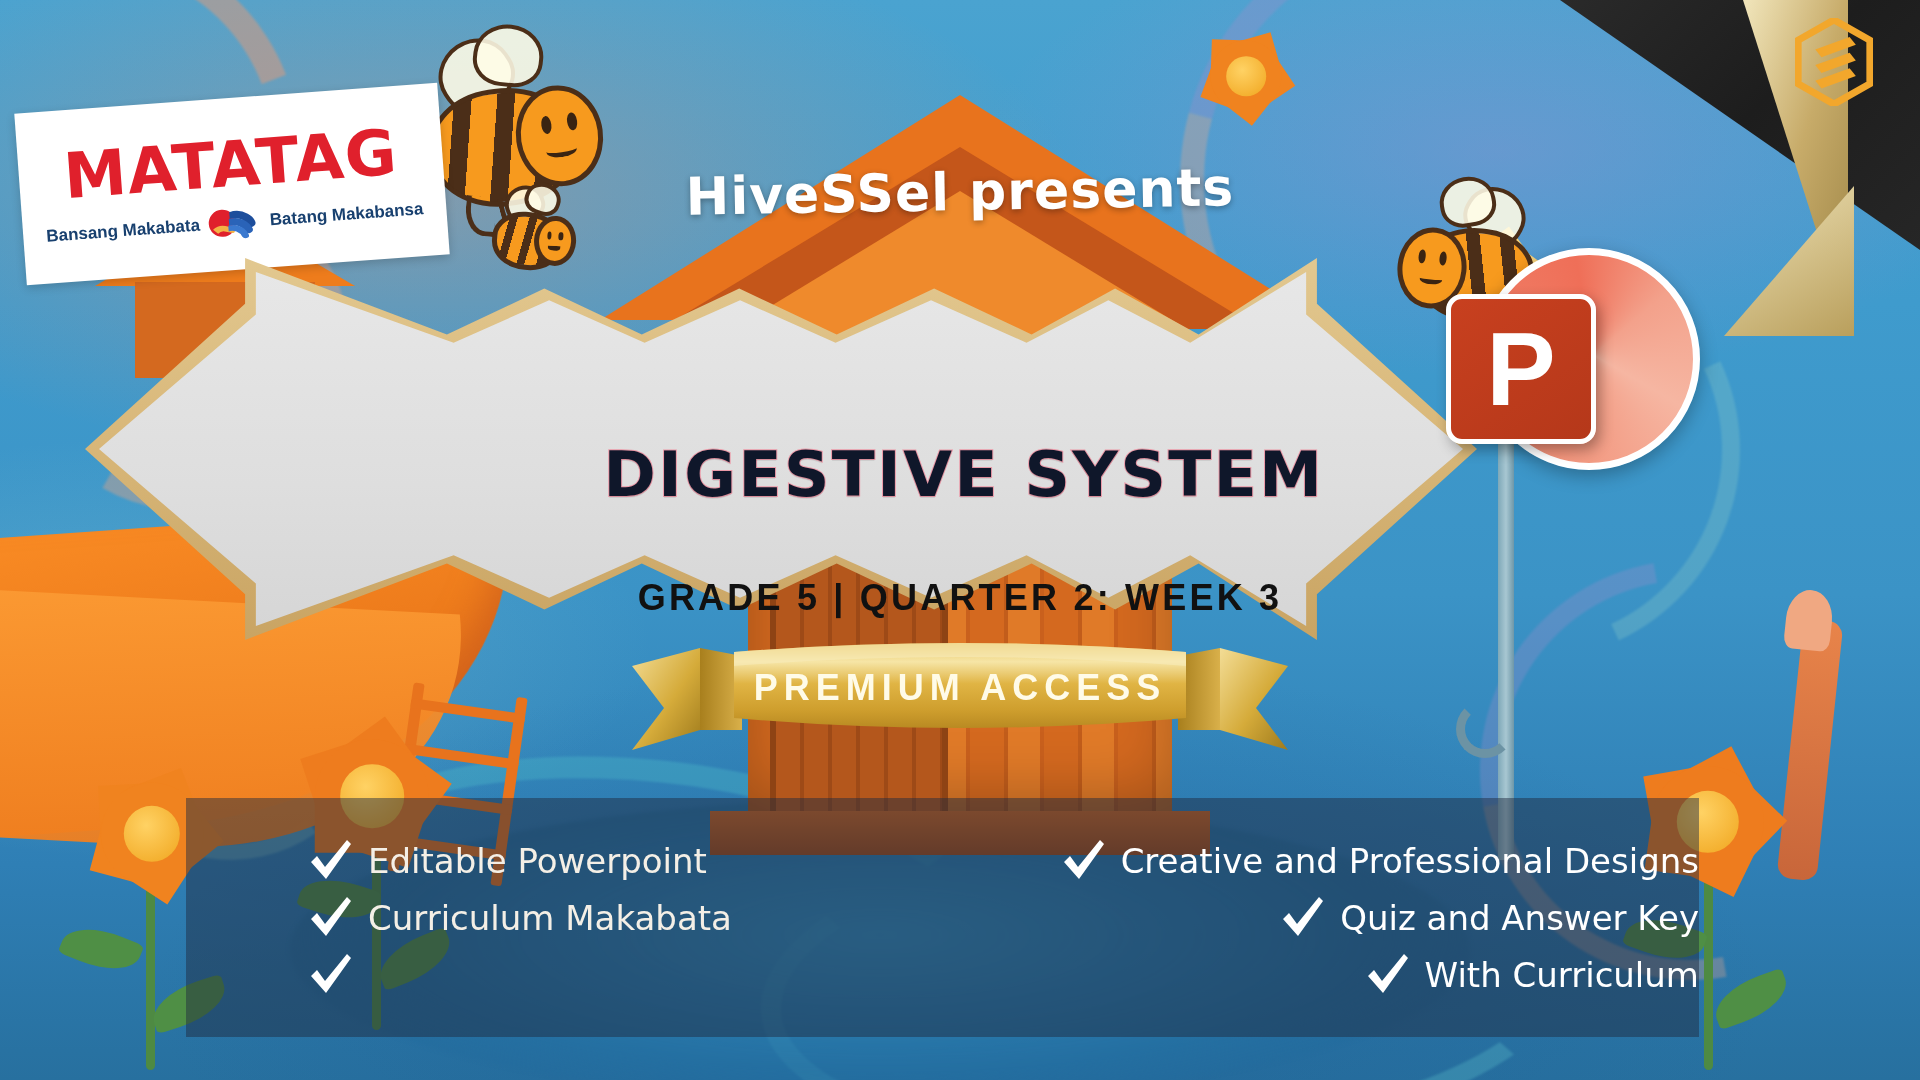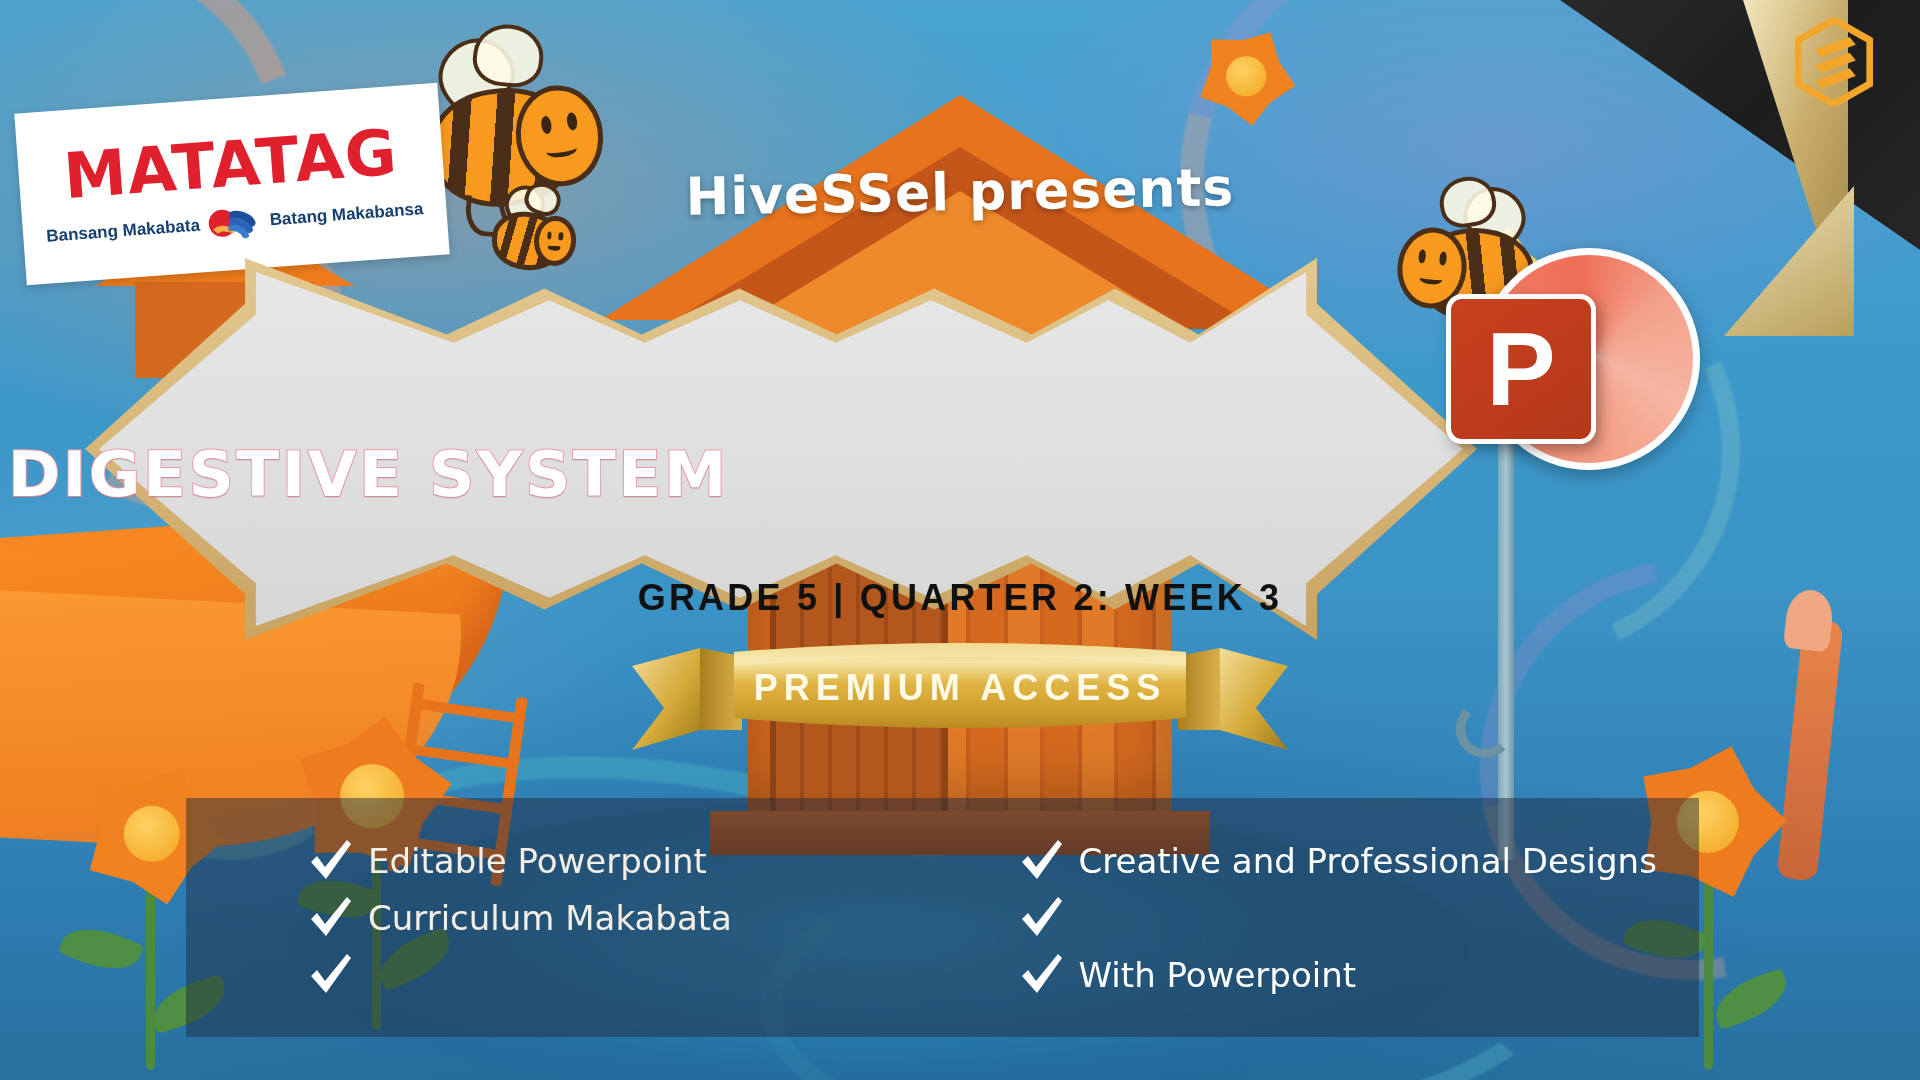--- a/index.html
+++ b/index.html
@@ -243,24 +243,24 @@
     font-family:"DejaVu Sans", sans-serif;
     font-weight:bold; font-size:52px; color:#ffffff;
     letter-spacing:1px;
     text-shadow:0 2px 6px rgba(0,0,0,.33);
     z-index:6;
     transform:rotate(-1deg);
   }
 
   .slide-title {
     position:absolute; left:0; right:0; top:438px;
-    z-index:7;
+    text-align:center; z-index:7;
     font-family:"DejaVu Sans", sans-serif;
     font-weight:bold; font-size:63px; letter-spacing:2.5px;
-    color:#ffffff;
+    color:#0f172a;
     -webkit-text-stroke:2px #eb9aa8;
     paint-order:stroke fill;
     text-shadow:0 2px 0 rgba(0,0,0,.08);
     padding-left:8px;
   }
   .slide-sub {
     position:absolute; left:0; right:0; top:577px;
     text-align:center; z-index:7;
     font-family:"Liberation Sans", sans-serif;
     font-weight:bold; font-size:36px; letter-spacing:3.2px; color:#111;
@@ -288,21 +288,21 @@
   }
 
   
   .features {
     position:absolute; left:186px; top:798px; width:1513px; height:239px;
     background:rgba(32,42,62,.48);
     display:flex; z-index:9;
   }
   .fcol { flex:1; display:flex; flex-direction:column; justify-content:center; gap:9px; }
   .fcol.left { padding-left:120px; }
-  .fcol.right { padding-left:28px; }
+  .fcol.right { padding-left:28px;align-items:flex-end; }
   .frow { display:flex; align-items:center; gap:14px; }
   .check { width:48px; height:48px; flex:none; }
   .ftext {
     font-family:"DejaVu Sans", sans-serif;
     font-size:34px; color:#f4efe6; white-space:nowrap;
   }
   .fcol.right .ftext { color:#ffffff; }
 </style>
 </head>
 <body>
@@ -545,23 +545,24 @@
       <div class="frow">
         <svg class="check" viewBox="0 0 48 48">
           <path d="M5 25 L11 19 L19 30 L41 3 L45 7 L20 42 Z" fill="#ffffff"></path>
         </svg>
         <span class="ftext">Creative and Professional Designs</span>
       </div>
       <div class="frow">
         <svg class="check" viewBox="0 0 48 48">
           <path d="M5 25 L11 19 L19 30 L41 3 L45 7 L20 42 Z" fill="#ffffff"></path>
         </svg>
+        <span class="ftext">Quiz and Answer Key</span>
       </div>
       <div class="frow">
         <svg class="check" viewBox="0 0 48 48">
           <path d="M5 25 L11 19 L19 30 L41 3 L45 7 L20 42 Z" fill="#ffffff"></path>
         </svg>
-        <span class="ftext">With Powerpoint</span>
+        <span class="ftext">With Curriculum</span>
       </div>
     </div>
   </div>
 
 </div>
 
 </body></html>

